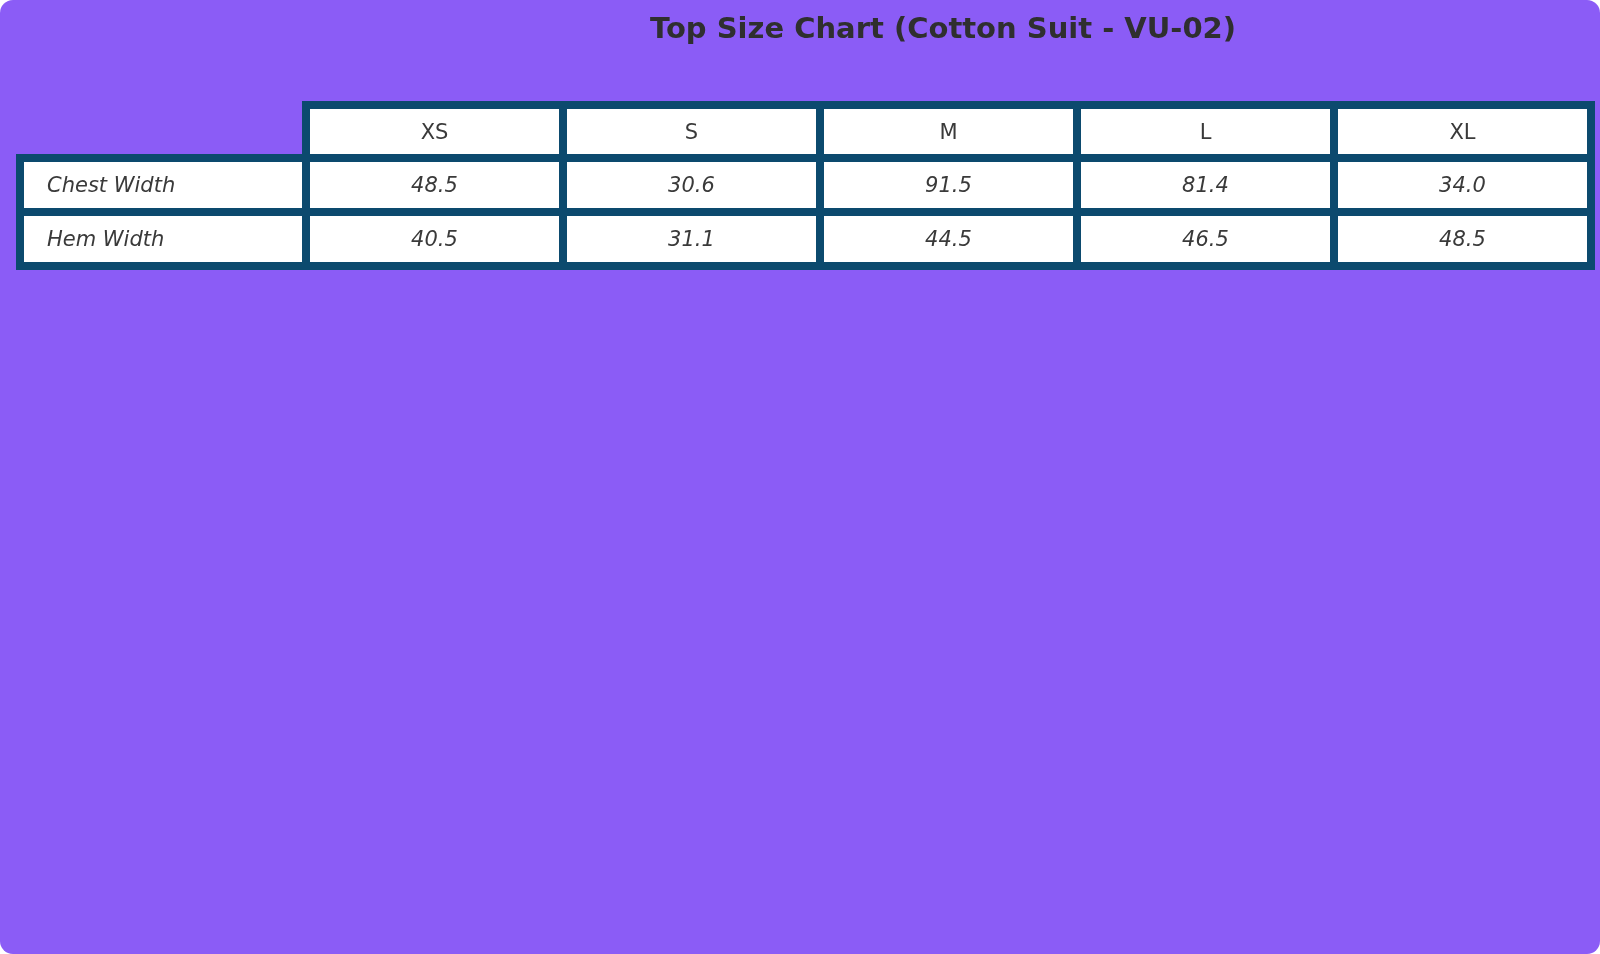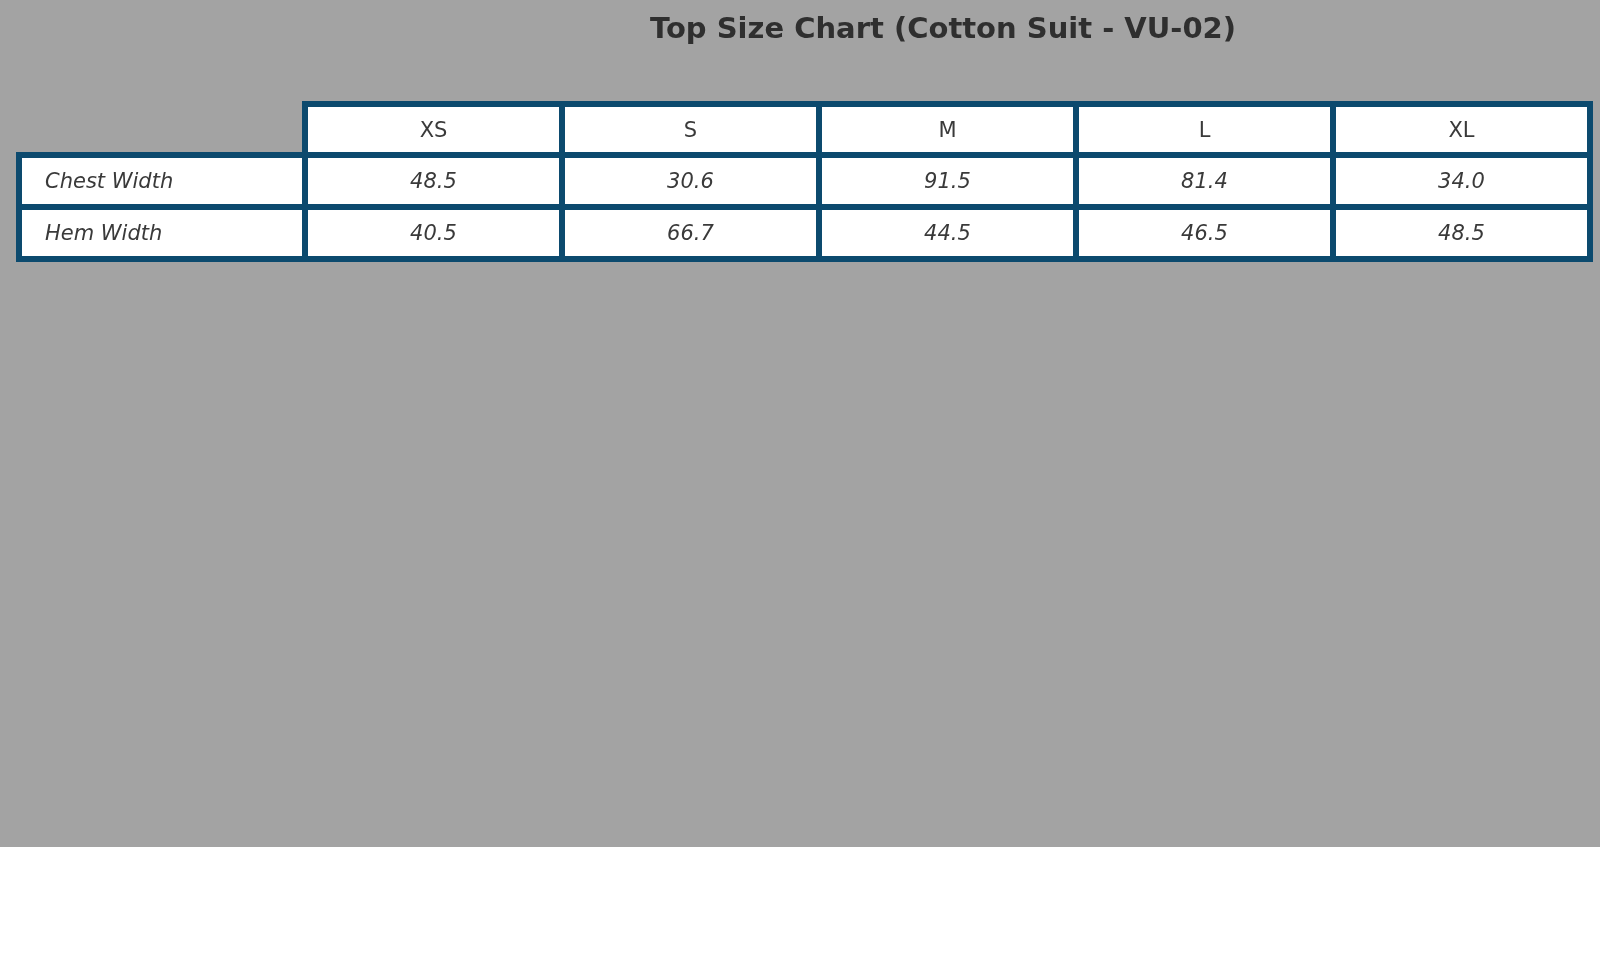--- a/index.html
+++ b/index.html
@@ -7,22 +7,23 @@
     padding: 0;
     background: #ffffff;
     width: 1600px;
     height: 954px;
     overflow: hidden;
     font-family: "DejaVu Sans", "Liberation Sans", sans-serif;
   }
   .figure {
     position: relative;
     width: 1600px;
-    height: 847px;
-    background: #a3a3a3;
+    height: 954px;
+    background: #8b5cf6;
+    border-radius: 13px;
   }
   .chart-title {
     position: absolute;
     top: 11px;
     left: 943px;
     transform: translateX(-50%);
     font-size: 29px;
     font-weight: bold;
     color: #2f2f2f;
     white-space: nowrap;
@@ -32,21 +33,21 @@
     position: absolute;
     left: 16px;
     top: 101px;
     border-collapse: collapse;
     table-layout: fixed;
     font-size: 21px;
     color: #3a3a3a;
   }
   .size-table th,
   .size-table td {
-    border: 6px solid #0c4a6e;
+    border: 8px solid #0c4a6e;
     background: #ffffff;
     text-align: center;
     vertical-align: middle;
     font-weight: normal;
     padding: 0;
     overflow: hidden;
     white-space: nowrap;
   }
   .size-table thead th { height: 45px; }
   .size-table tbody td, .size-table tbody th { height: 46px; font-style: italic; }
@@ -90,21 +91,21 @@
         <td class="row-label">Chest Width</td>
         <td>48.5</td>
         <td>30.6</td>
         <td>91.5</td>
         <td>81.4</td>
         <td>34.0</td>
       </tr>
       <tr>
         <td class="row-label">Hem Width</td>
         <td>40.5</td>
-        <td>66.7</td>
+        <td>31.1</td>
         <td>44.5</td>
         <td>46.5</td>
         <td>48.5</td>
       </tr>
     </tbody>
   </table>
 
 </div>
 
 </body></html>

